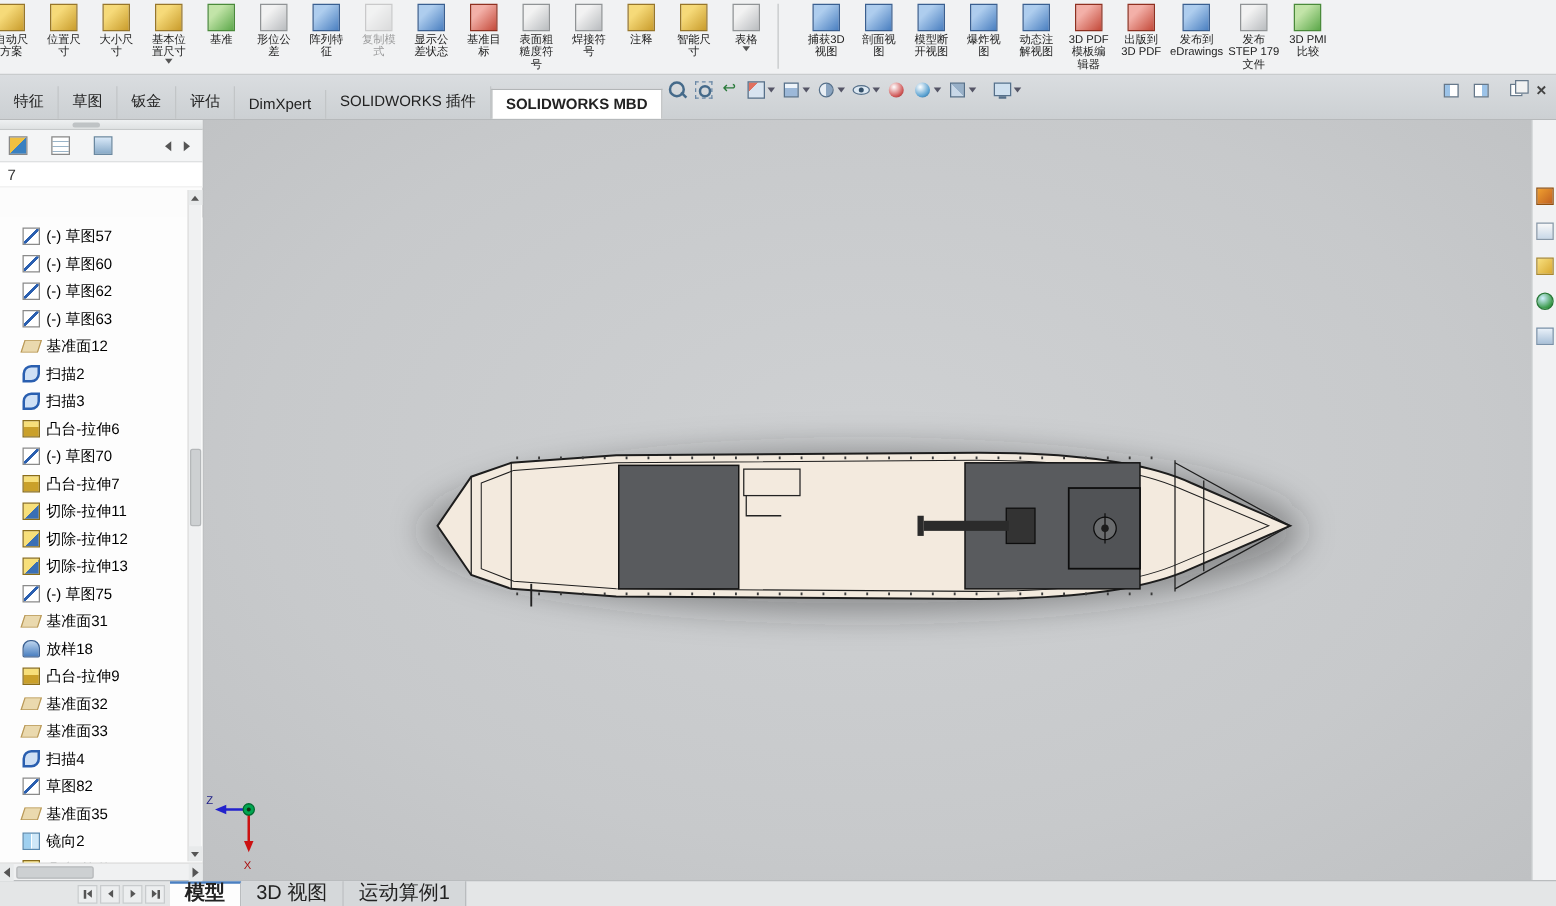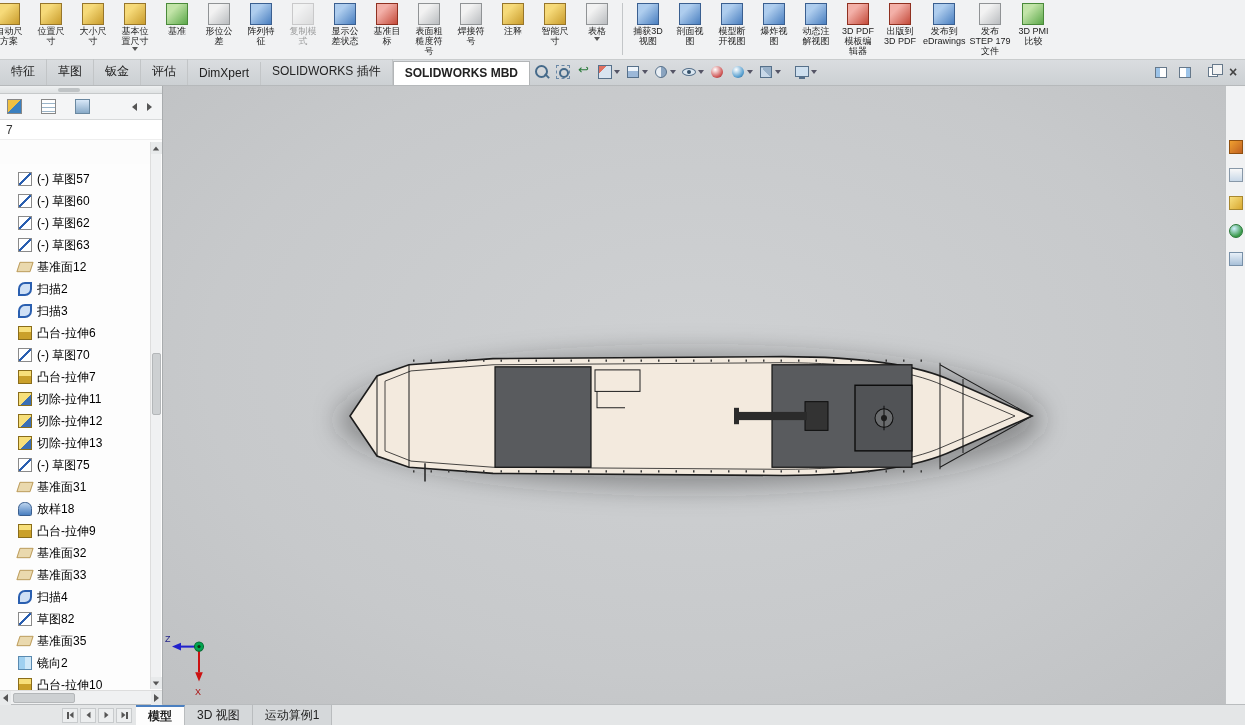--- a/index.html
+++ b/index.html
@@ -2,37 +2,37 @@
 <html style="--hull: #f3eade; --hull_outline: #1d1d1d; --deck: #595b5e; --deck_inner: #515356; --shadow: rgba(40,40,40,0.38);"><head>
 <meta charset="utf-8">
 <style>
   * { margin:0; padding:0; box-sizing:border-box; }
   html,body { width:1245px; height:725px; overflow:hidden;
     font-family:"Liberation Sans","DejaVu Sans",sans-serif; font-size:12px; color:#1b1b1b; }
   .app { position:relative; width:1245px; height:725px; background:#f0f1f2; display:flex; flex-direction:column; }
 
   
   .ribbon { height:60px; background:#f1f2f3; border-bottom:1px solid #c9cccd; display:flex; align-items:flex-start; overflow:hidden; }
-  .rgroup { display:flex; align-items:flex-start; padding-top:2px; }
+  .rgroup { display:flex; align-items:flex-start; padding-top:2px;margin-left:13px; }
   .rgroup:first-child { margin-left:-12px; }
   .rsep { width:1px; height:52px; background:#c3c6c8; margin:3px 4px 0 4px; }
   .rbtn { min-width:42px; max-width:58px; padding:1px 2px; display:flex; flex-direction:column; align-items:center; cursor:default; }
   .rbtn.disabled { opacity:.42; filter:grayscale(1); }
   .ricon { width:22px; height:22px; margin-bottom:1px; flex:none; }
   .rlabel { font-size:9px; line-height:10px; text-align:center; white-space:pre-line; color:#222; }
   .rarrow { display:none; margin-top:1px; width:0; height:0; border-left:3px solid transparent; border-right:3px solid transparent; border-top:4px solid #555; }
   .rarrow.show { display:block; }
   .ri-gold { background:linear-gradient(135deg,#f6da79 30%,#c99c2c); border:1px solid #97762а; border:1px solid #97762a; }
   .ri-blue { background:linear-gradient(135deg,#aecdee 30%,#4a7fc0); border:1px solid #3a5f90; }
   .ri-gray { background:linear-gradient(135deg,#f2f2f2 30%,#b9bcbf); border:1px solid #909395; }
   .ri-green { background:linear-gradient(135deg,#c2e4a8 30%,#5ca84a); border:1px solid #4a8a3a; }
   .ri-red { background:linear-gradient(135deg,#f3b0a8 30%,#c44a3a); border:1px solid #8f3020; }
 
   
-  .tabbar { position:relative; height:26px; background:linear-gradient(#dadde0,#ccd0d3); border-bottom:1px solid #b6b9bb; display:flex; align-items:flex-end; }
+  .tabbar { position:relative; height:36px; background:linear-gradient(#dadde0,#ccd0d3); border-bottom:1px solid #b6b9bb; display:flex; align-items:flex-end; }
   .tabs { display:flex; height:26px; align-items:flex-end; }
   .tab { padding:4px 11px 5px 11px; font-size:12px; color:#222; border-right:1px solid #c2c5c7; cursor:default; white-space:nowrap; }
   .tab.active { background:#ffffff; border:1px solid #b2b5b7; border-bottom:none; font-weight:bold; }
   .headsup { position:absolute; left:532px; top:2px; display:flex; align-items:center; gap:1px; }
   .hbtn { display:flex; align-items:center; padding:2px 2px; border-radius:2px; }
   .hi { width:16px; height:16px; position:relative; display:inline-block; }
   .harrow { display:none; width:0; height:0; margin-left:1px; border-left:3px solid transparent; border-right:3px solid transparent; border-top:4px solid #556; }
   .harrow.show { display:inline-block; }
   .hi-zoomfit::before { content:""; position:absolute; left:1px; top:1px; width:9px; height:9px; border:2px solid #456a8a; border-radius:50%; }
   .hi-zoomfit::after { content:""; position:absolute; right:2px; bottom:1px; width:2px; height:6px; background:#456a8a; transform:rotate(-45deg); }
@@ -112,21 +112,21 @@
   .rs-explorer { background:linear-gradient(135deg,#f8e080,#d8a830); border:1px solid #a88830; }
   .rs-appearance { background:radial-gradient(circle at 35% 30%,#d0f0ff,#3a9a4a 70%); border:1px solid #287838; border-radius:50%; }
   .rs-props { background:linear-gradient(180deg,#e8f0f8,#a8c0d8); border:1px solid #7890a8; }
 
   
   .sheetbar { height:21px; flex:none; background:#e4e6e7; border-top:1px solid #b9bcbe; display:flex; align-items:stretch; }
   .snav { display:flex; align-items:center; gap:2px; padding:0 4px 0 62px; }
   .snavbtn { width:16px; height:15px; display:flex; align-items:center; justify-content:center; background:#eceeef; border:1px solid #c8cbcd; }
   .snavbtn .bar { width:2px; height:7px; background:#555; }
   .snavbtn .tri-l,.snavbtn .tri-r { transform:scale(.8); }
-  .stab { display:flex; align-items:center; padding:0 12px; font-size:12px; color:#222; background:#d5d8da; border-right:1px solid #b9bcbe; cursor:default; }
+  .stab { display:flex; align-items:flex-end; padding:0 12px; font-size:16px; color:#222; background:#d5d8da; border-right:1px solid #b9bcbe; cursor:default; }
   .stab.active { background:#fdfdfd; font-weight:bold; border-top:2px solid #4a7fc0; }
 
   
   .statusbar { height:15px; flex:none; background:#eef0f2; border-top:1px solid #cfd2d4; display:flex; align-items:center; font-size:11px; color:#333; padding:0 4px; }
   .sbleft { white-space:nowrap; }
   .sbright { margin-left:auto; display:flex; align-items:center; gap:14px; padding-right:2px; }
   .sbsep { width:1px; height:11px; background:#c0c3c5; }
   .sbcustom { display:flex; align-items:center; gap:5px; }
   .sbcustom .tri-d { transform:scale(.8); }
   .globe { width:12px; height:12px; border-radius:50%; border:1px solid #3a8a4a; background:

